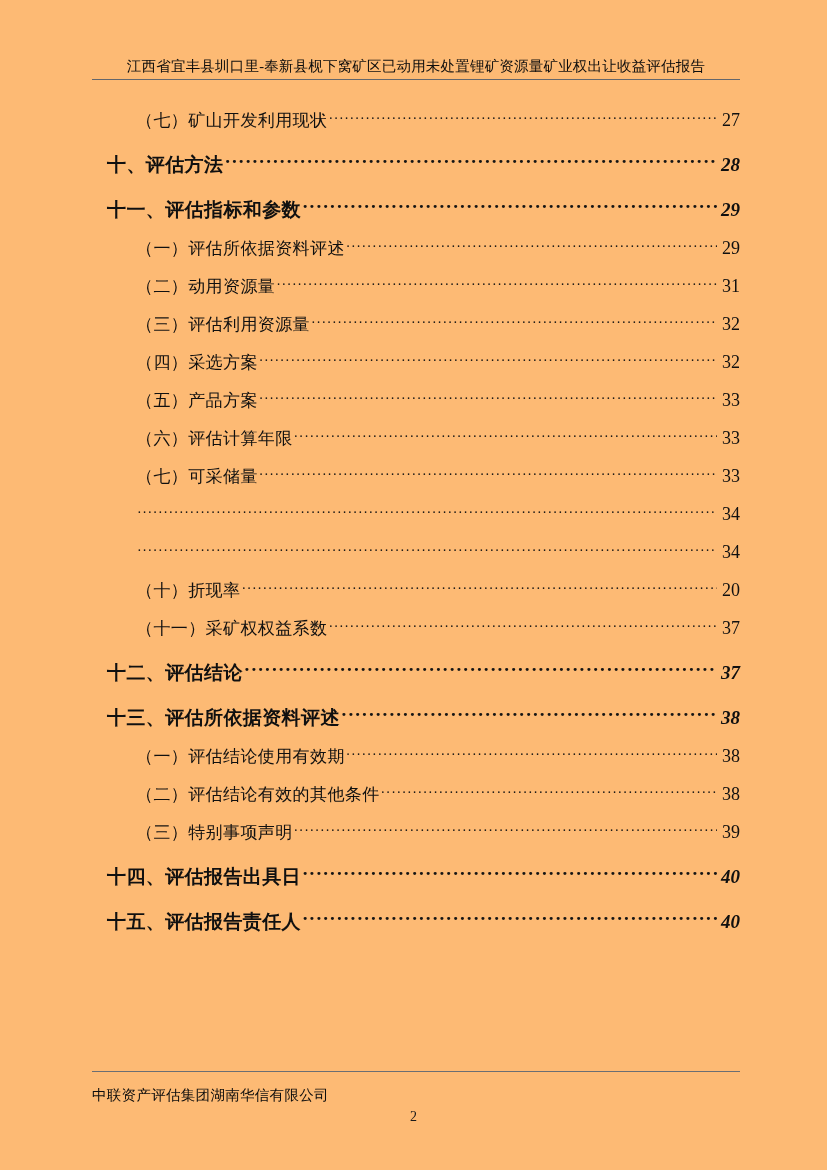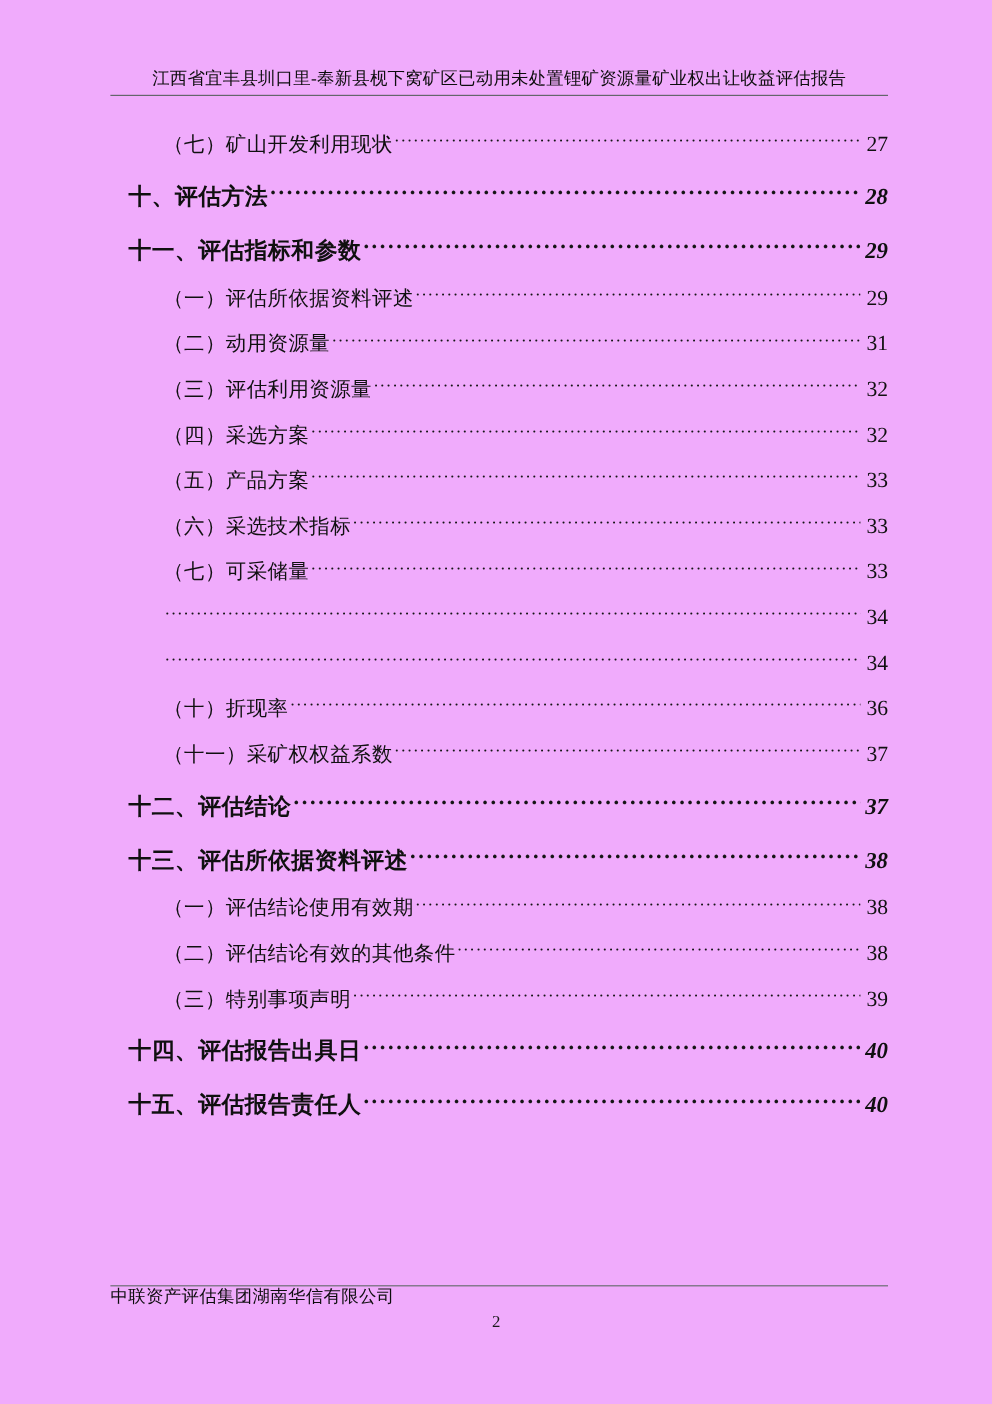--- a/index.html
+++ b/index.html
@@ -4,21 +4,21 @@
 <style>
   html, body {
     margin: 0;
     padding: 0;
     background: #ffffff;
   }
   .page {
     position: relative;
     width: 827px;
     height: 1170px;
-    background: #f0abfc;
+    background: #fdba74;
     margin: 0 auto;
     overflow: hidden;
     font-family: "Liberation Serif", "DejaVu Serif", serif;
     color: #101010;
   }
 
   
   .header {
     position: absolute;
     left: 92px;
@@ -117,21 +117,21 @@
     left: 92px;
     top: 1071px;
     width: 648px;
   }
   .footer-rule {
     border-top: 1px solid #6b6e73;
     width: 100%;
     height: 0;
   }
   .footer-company {
-    margin-top: 0;
+    margin-top: 14px;
     font-size: 14.5px;
     line-height: 19px;
     letter-spacing: 0.3px;
     color: #0d0d0d;
     text-align: left;
     white-space: nowrap;
   }
   .footer-pageno {
     margin-top: 4px;
     text-align: center;
@@ -185,41 +185,41 @@
         <span class="toc-label">（四）采选方案</span>
         <span class="toc-dots">·······································································································································································································</span>
         <span class="toc-page">32</span>
       </div>
       <div class="toc-row lvl2">
         <span class="toc-label">（五）产品方案</span>
         <span class="toc-dots">·······································································································································································································</span>
         <span class="toc-page">33</span>
       </div>
       <div class="toc-row lvl2">
-        <span class="toc-label">（六）采选技术指标</span>
+        <span class="toc-label">（六）评估计算年限</span>
         <span class="toc-dots">·······································································································································································································</span>
         <span class="toc-page">33</span>
       </div>
       <div class="toc-row lvl2">
         <span class="toc-label">（七）可采储量</span>
         <span class="toc-dots">·······································································································································································································</span>
         <span class="toc-page">33</span>
       </div>
       <div class="toc-row lvl2">
         <span class="toc-dots">·······································································································································································································</span>
         <span class="toc-page">34</span>
       </div>
       <div class="toc-row lvl2">
         <span class="toc-dots">·······································································································································································································</span>
         <span class="toc-page">34</span>
       </div>
       <div class="toc-row lvl2">
         <span class="toc-label">（十）折现率</span>
         <span class="toc-dots">·······································································································································································································</span>
-        <span class="toc-page">36</span>
+        <span class="toc-page">20</span>
       </div>
       <div class="toc-row lvl2">
         <span class="toc-label">（十一）采矿权权益系数</span>
         <span class="toc-dots">·······································································································································································································</span>
         <span class="toc-page">37</span>
       </div>
       <div class="toc-row lvl1">
         <span class="toc-label">十二、评估结论</span>
         <span class="toc-dots">·······································································································································································································</span>
         <span class="toc-page">37</span>

